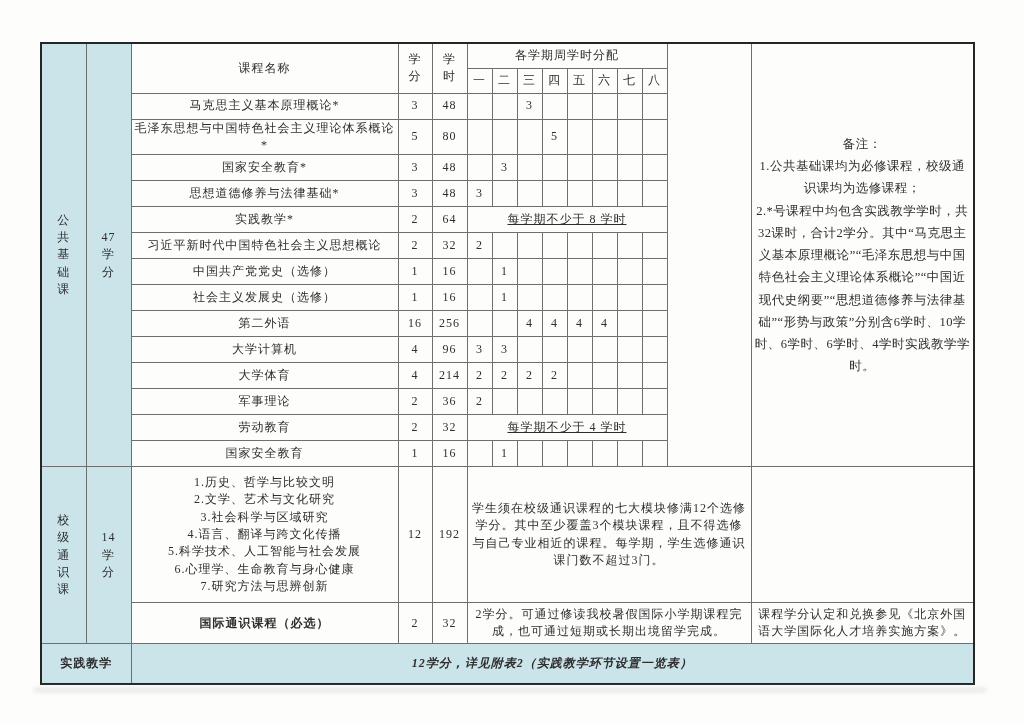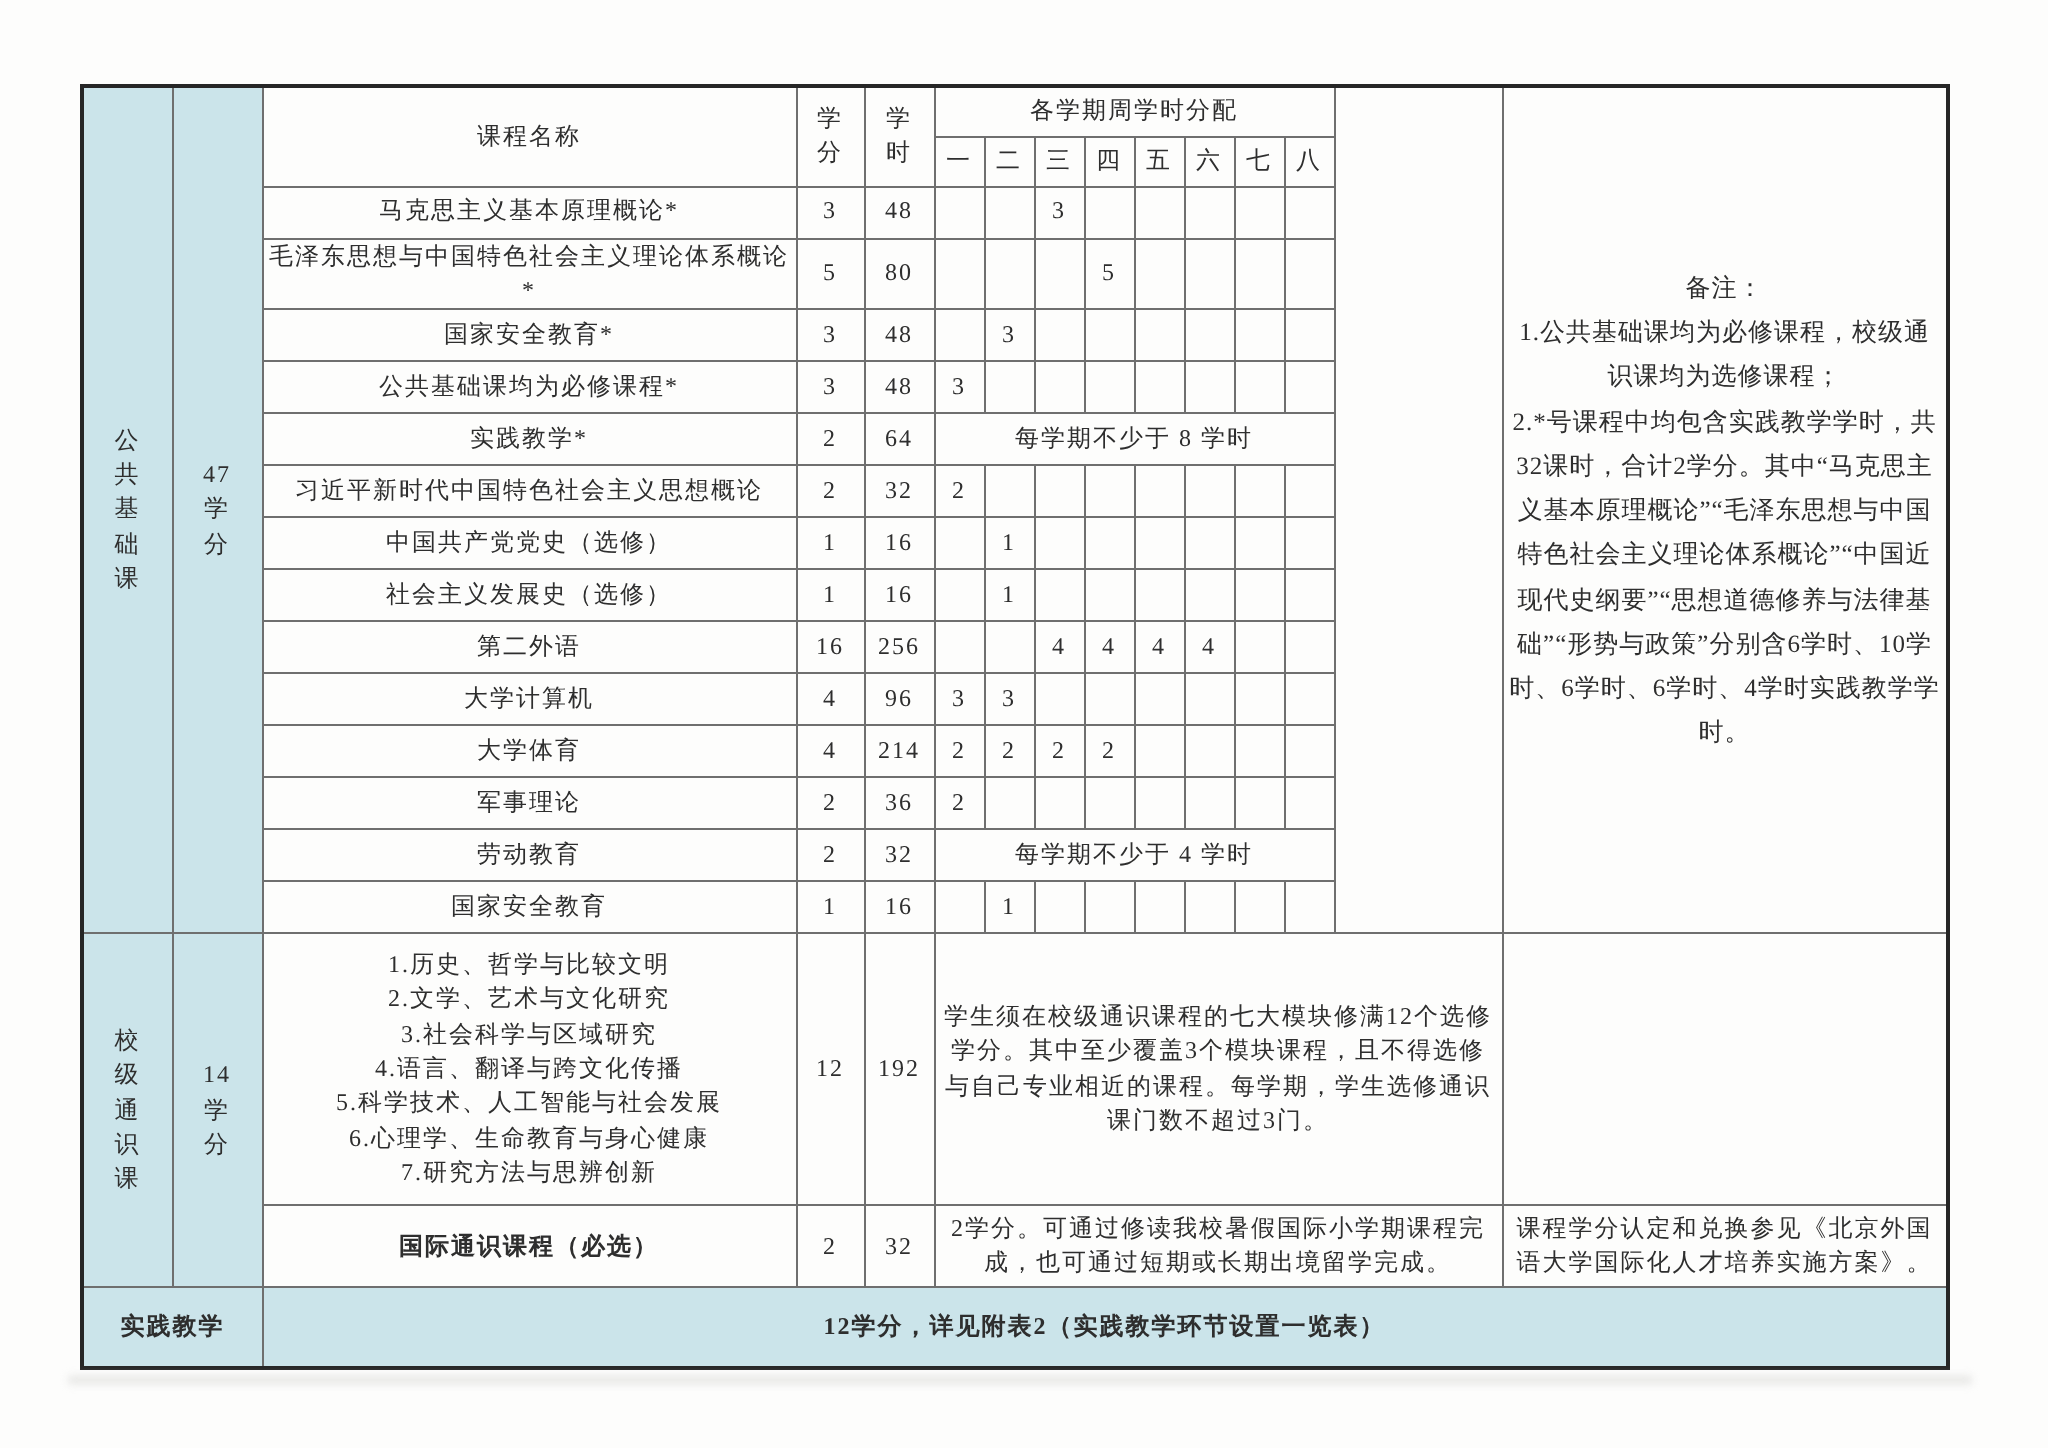--- a/index.html
+++ b/index.html
@@ -45,21 +45,21 @@
   td.semh{font-size:12px;letter-spacing:0;}
   
   tr.r-h1{height:25px;}
   tr.r-h2{height:25px;}
   tr.crow{height:26px;}
   tr.r-mod{height:136px;}
   tr.r-intl{height:41px;}
   tr.r-prac{height:40px;}
   td.cname{letter-spacing:1.5px;margin-top:32px;}
   td.num{letter-spacing:0;font-size:12px;}
-  td.mergedsem{letter-spacing:2px;}
+  td.mergedsem{letter-spacing:2px;text-decoration:underline;}
   
   td.mods{
     text-align:left;
     white-space:pre-line;
     padding:6px 4px 6px 10px;
     line-height:1.62;
     font-size:12px;
   }
   
   td.desc{
@@ -82,21 +82,21 @@
     text-align:left;
     padding:4px 9px;
     line-height:1.75;
     font-size:12.5px;
     letter-spacing:0.5px;
   }
   
   td.plabel{font-weight:bold;font-size:13px;letter-spacing:1.5px;}
   td.pcontent{
     font-weight:bold;text-align:left;padding-left:10px;
-    font-size:12.5px;letter-spacing:1px;
+    font-size:12.5px;letter-spacing:1px;font-style:italic;
   }
   
   .scan-shadow{
     position:absolute;left:34px;top:688px;width:952px;height:4px;
     background:#dddddb;filter:blur(2px);opacity:.75;
   }
 </style>
 </head>
 <body>
 
@@ -190,21 +190,21 @@
           <td class="num"></td>
           <td class="num">3</td>
           <td class="num"></td>
           <td class="num"></td>
           <td class="num"></td>
           <td class="num"></td>
           <td class="num"></td>
           <td class="num"></td>
         </tr>
         <tr class="crow">
-          <td class="cname">公共基础课均为必修课程*</td>
+          <td class="cname">思想道德修养与法律基础*</td>
           <td class="num">3</td>
           <td class="num">48</td>
           <td class="num">3</td>
           <td class="num"></td>
           <td class="num"></td>
           <td class="num"></td>
           <td class="num"></td>
           <td class="num"></td>
           <td class="num"></td>
           <td class="num"></td>

